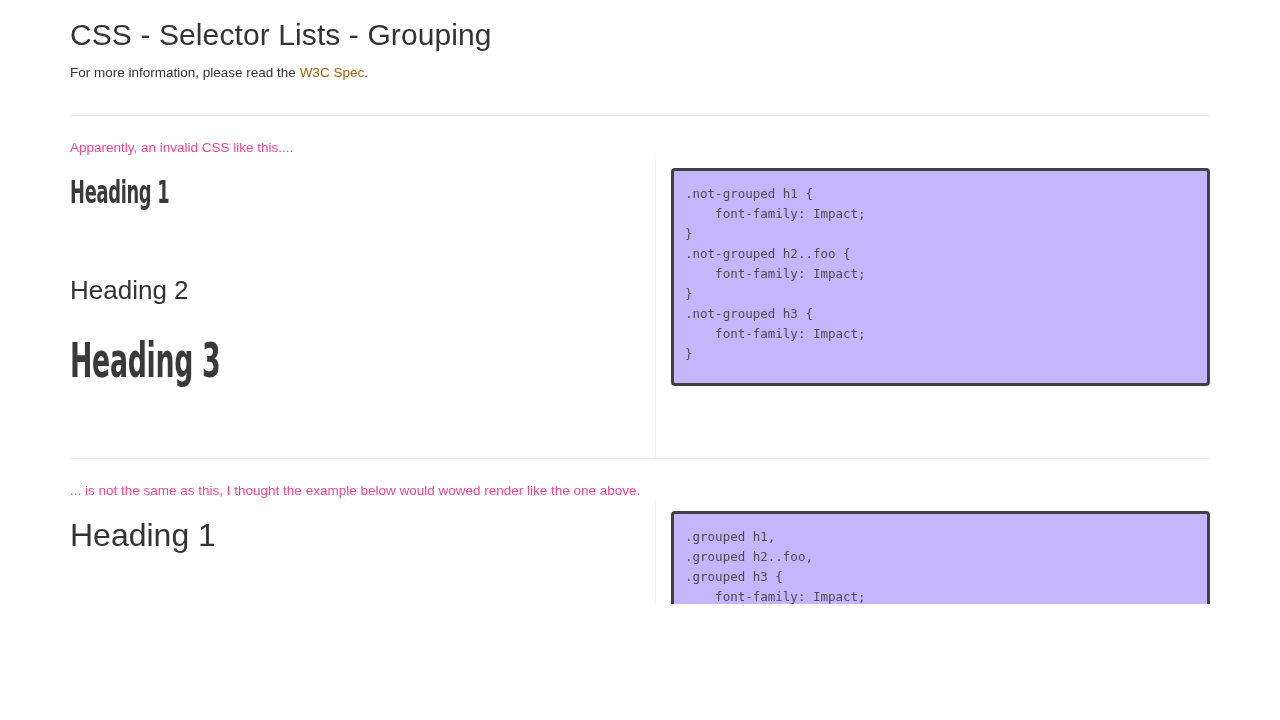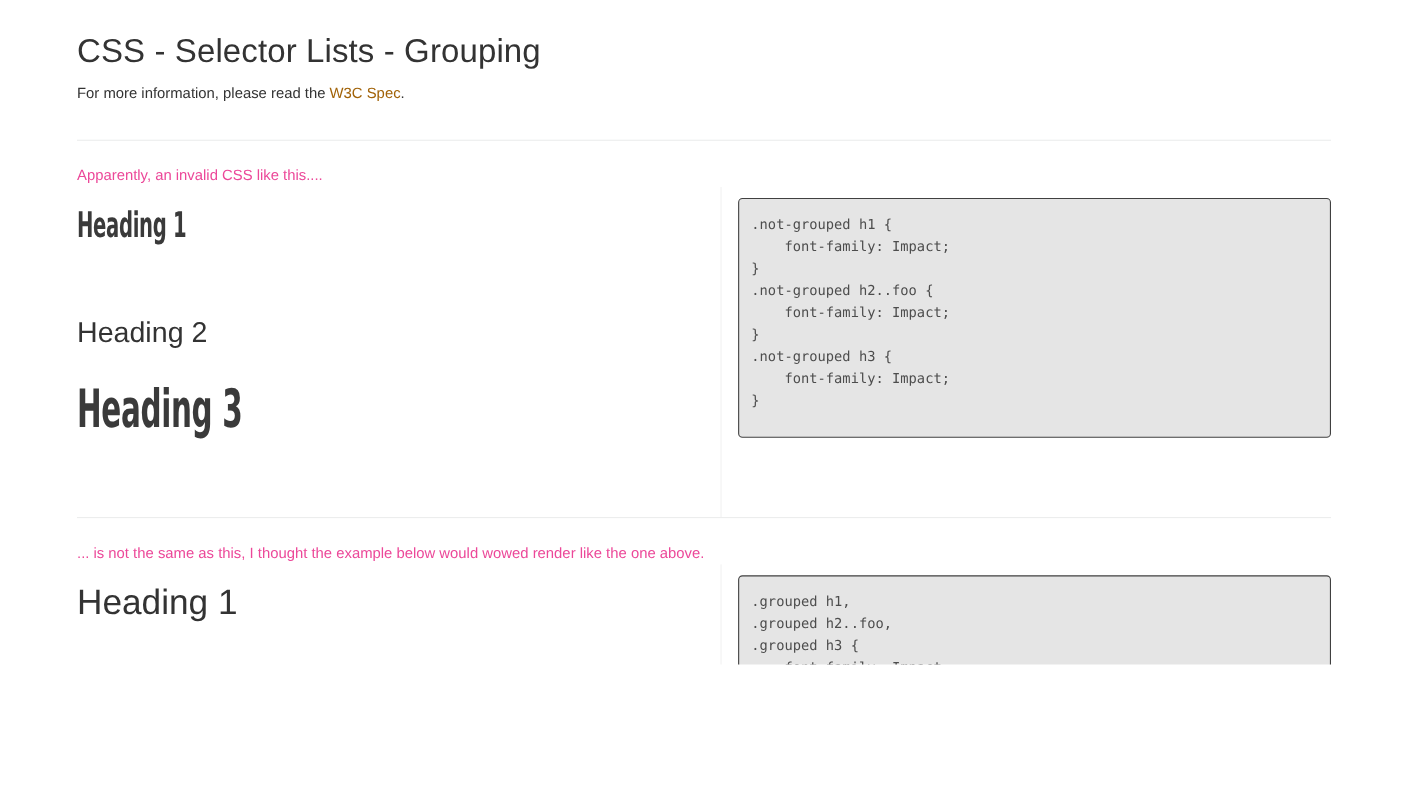--- a/index.html
+++ b/index.html
@@ -11,21 +11,21 @@
     background: #ffffff;
     font-family: "Liberation Sans", sans-serif;
     color: #333333;
     overflow: hidden;
   }
 
   .page {
     width: 1280px;
     height: 604px;
     position: relative;
-    padding: 12px 70px;
+    padding: 0 70px;
     overflow: hidden;
   }
 
   
   .page-title {
     font-size: 30px;
     font-weight: normal;
     color: #333333;
     margin: 0;
     padding-top: 19px;
@@ -108,22 +108,22 @@
     transform: scaleX(0.62);
     transform-origin: left center;
     display: inline-block;
     letter-spacing: -0.5px;
     color: #3a3a3a;
   }
 
   
   pre.code {
     margin: 0;
-    background: #e5e5e5;
-    border: 1px solid #404040;
+    background: #c4b5fd;
+    border: 3px solid #404040;
     border-radius: 4px;
     padding: 13px 14px 14px 11px;
     font-family: "DejaVu Sans Mono", monospace;
     font-size: 12.5px;
     line-height: 20px;
     color: #4d4d4d;
     white-space: pre;
     overflow: hidden;
   }
   .codewrap-1 { padding-top: 10px; height: 220px; }

